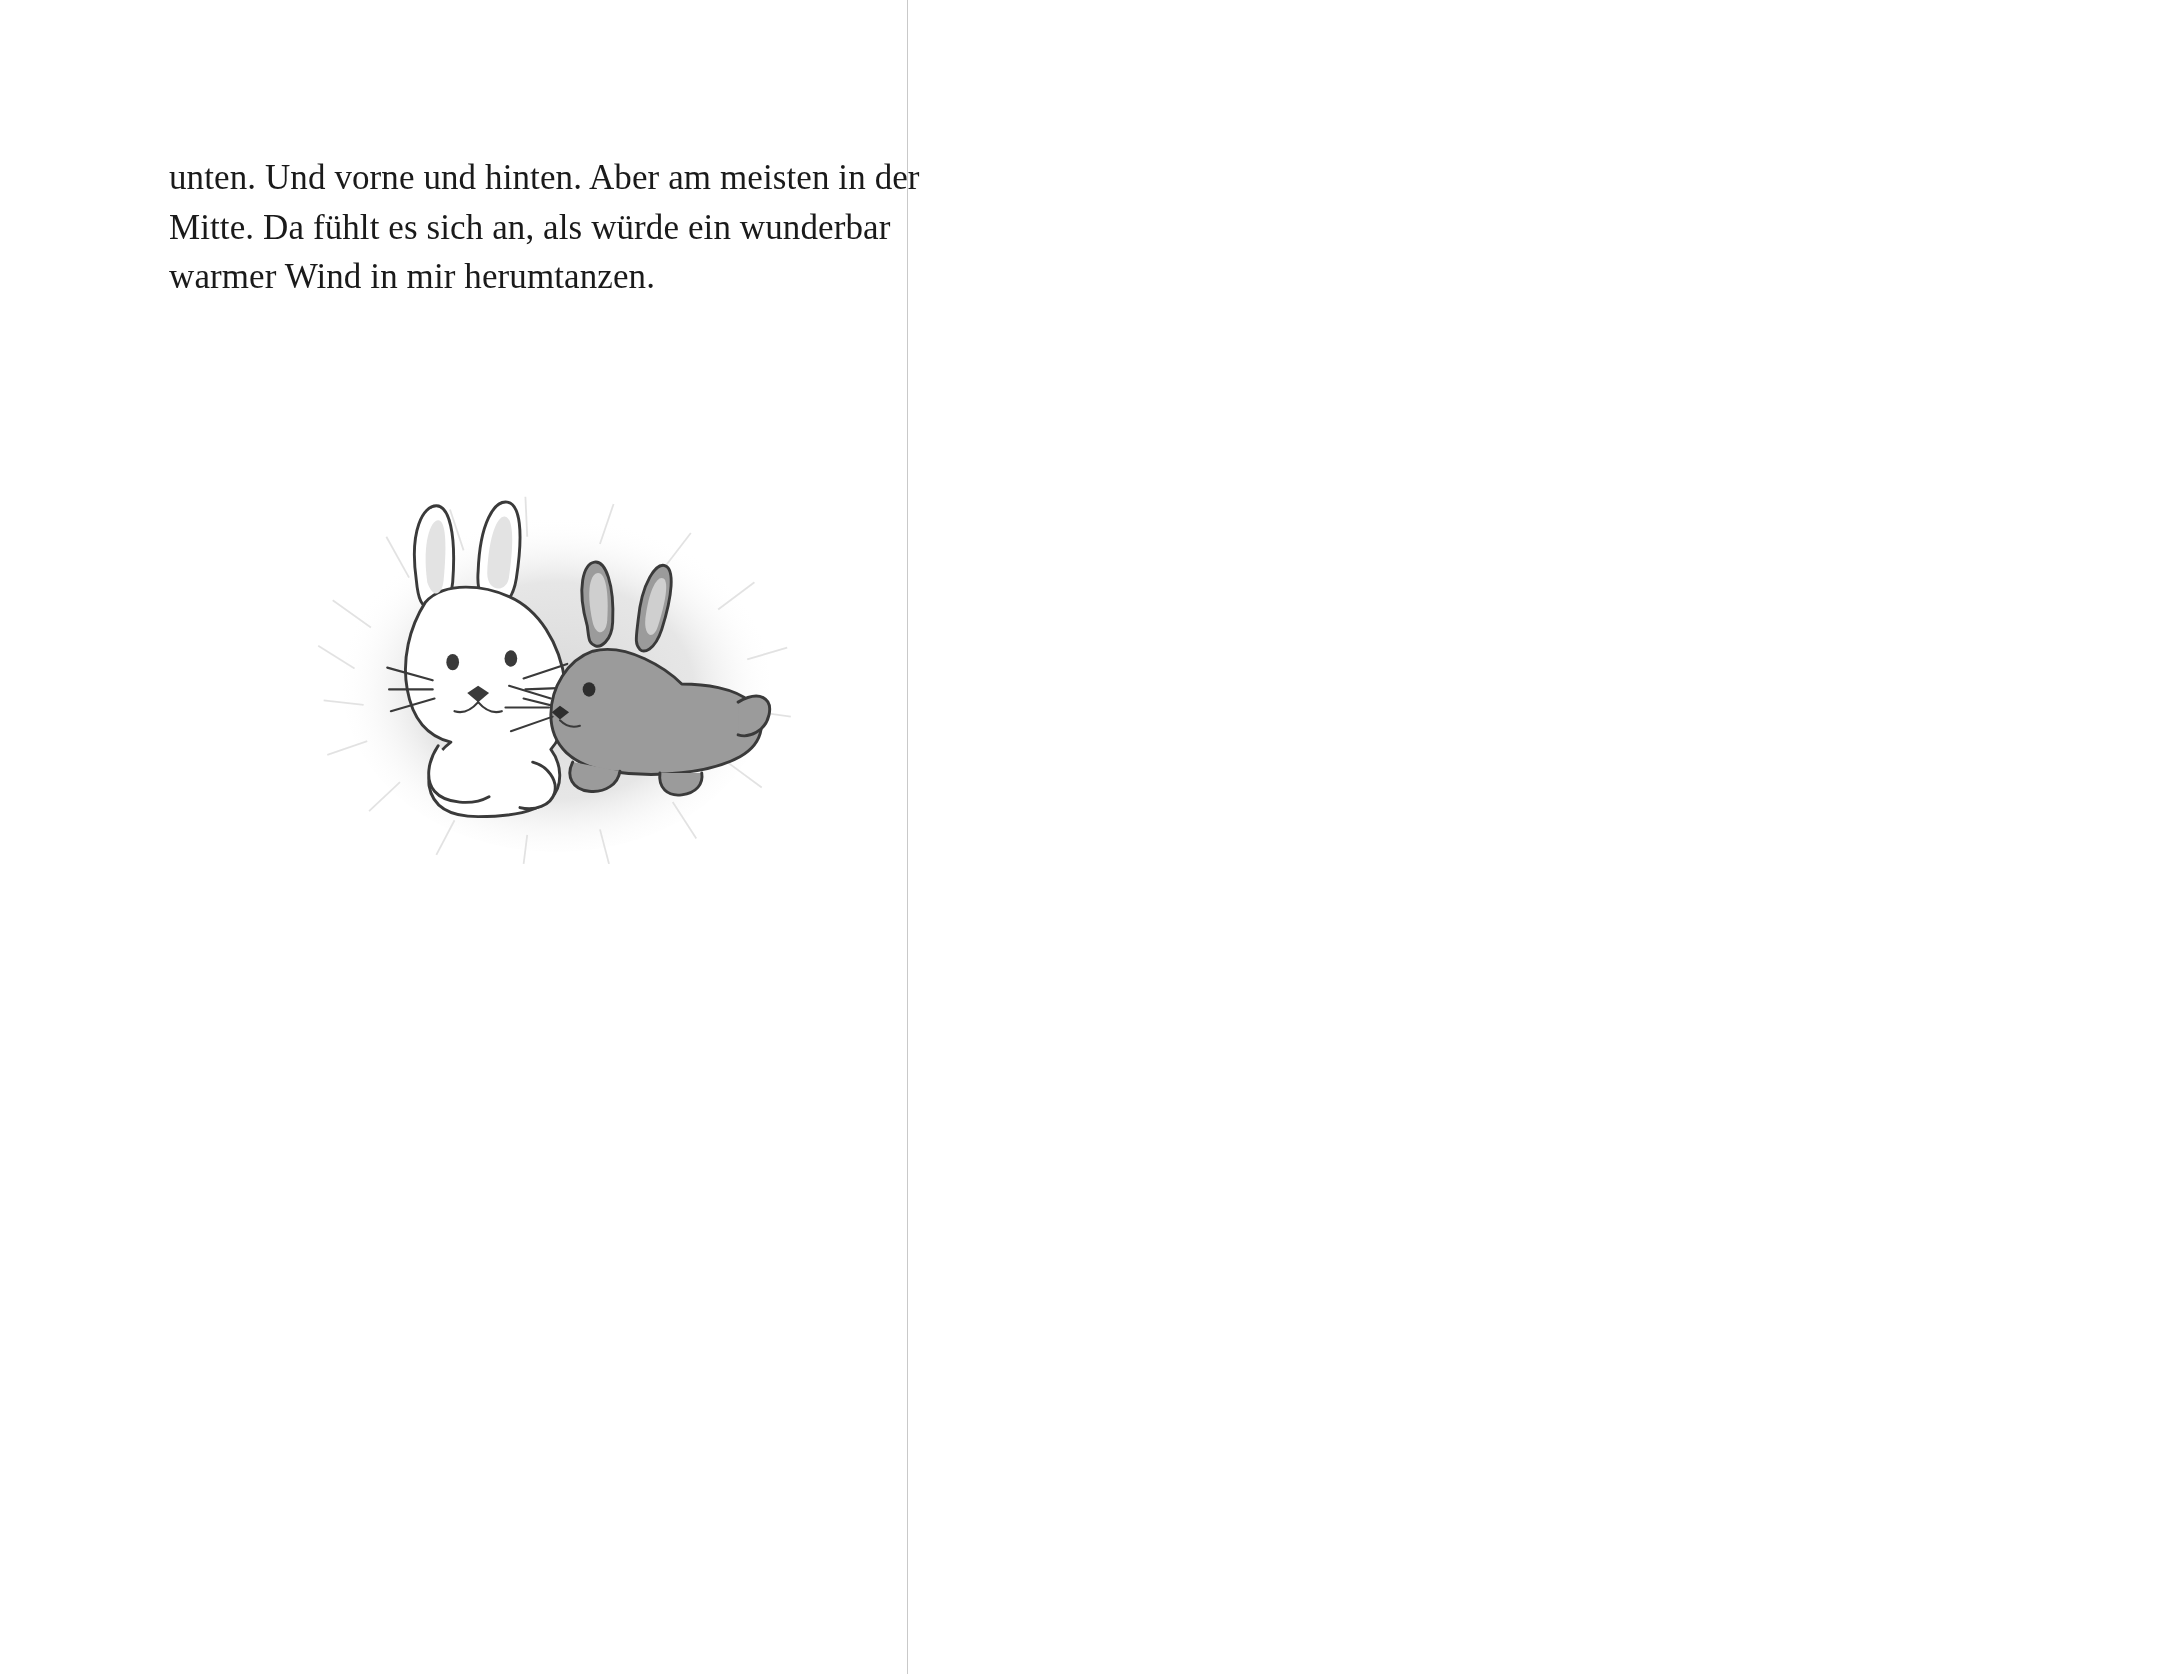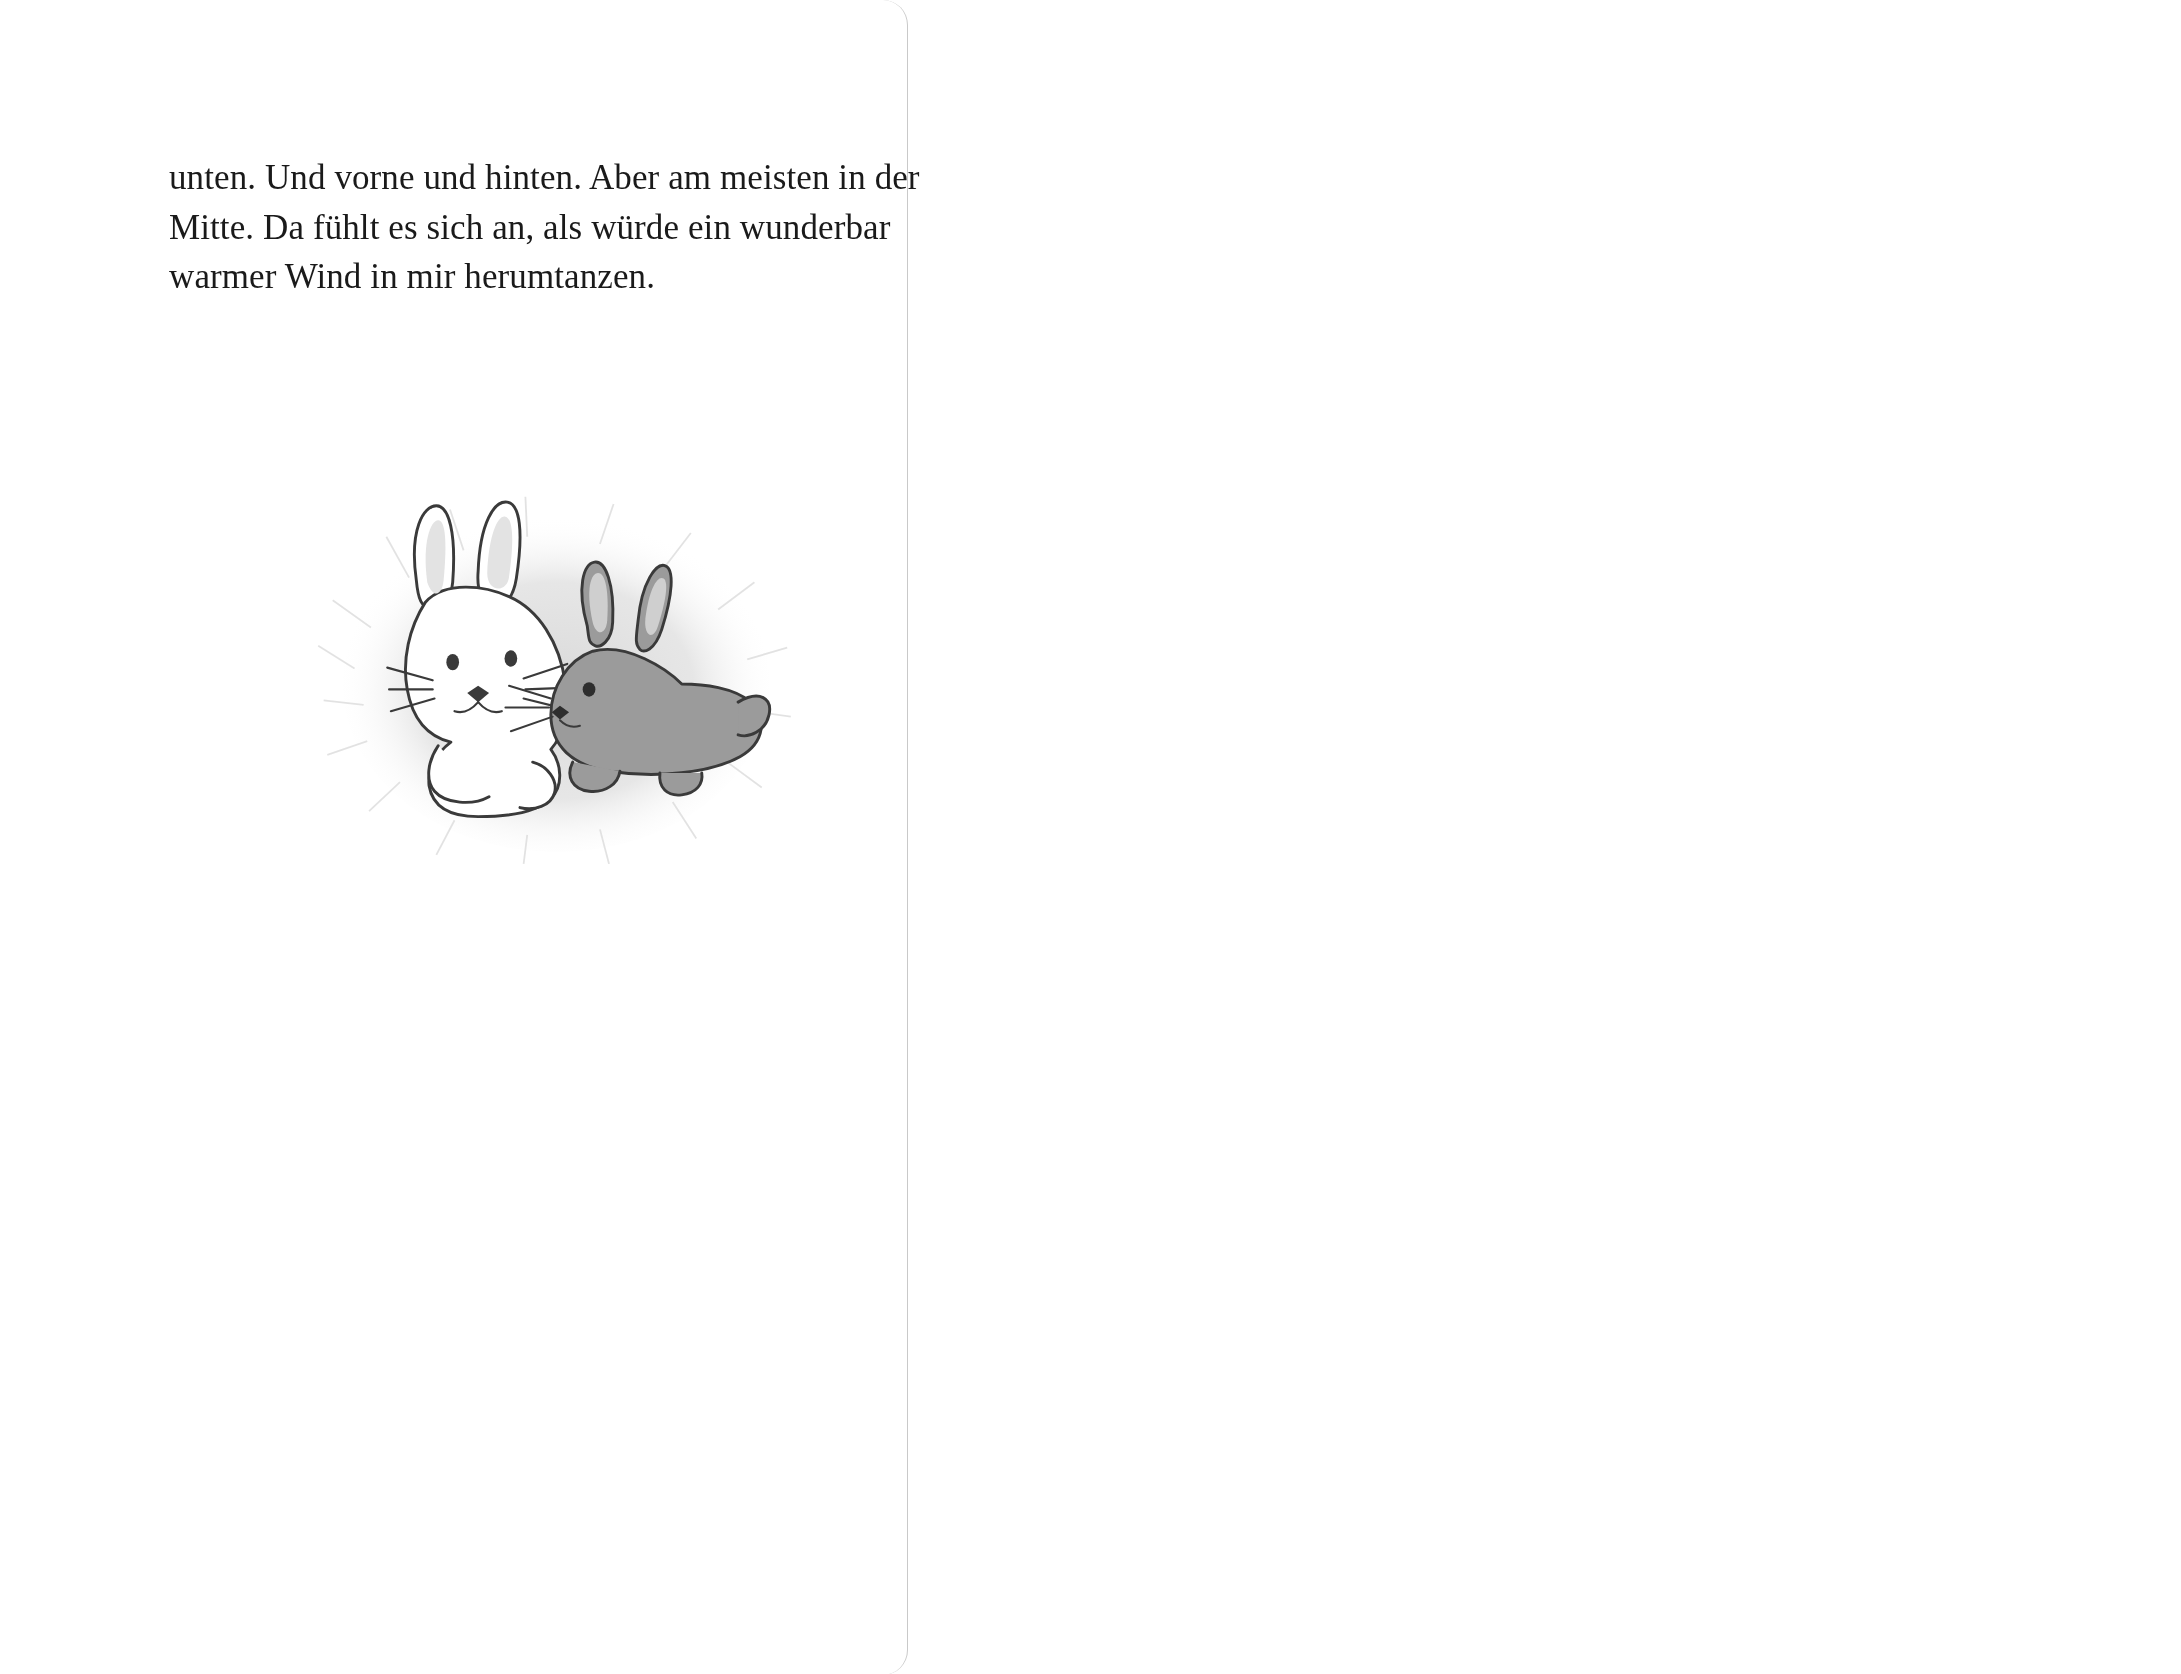--- a/index.html
+++ b/index.html
@@ -18,21 +18,20 @@
     position: relative;
     width: 2182px;
     height: 1675px;
     display: flex;
   }
   .page {
     position: relative;
     width: 908px;
     height: 1675px;
     box-sizing: border-box;
-    border-radius: 25px;
   }
   .page-left {
     border-right: 1.8px solid #c9c9c9;
   }
 
   
   .left-text {
     position: absolute;
     left: 169px;
     top: 153px;

